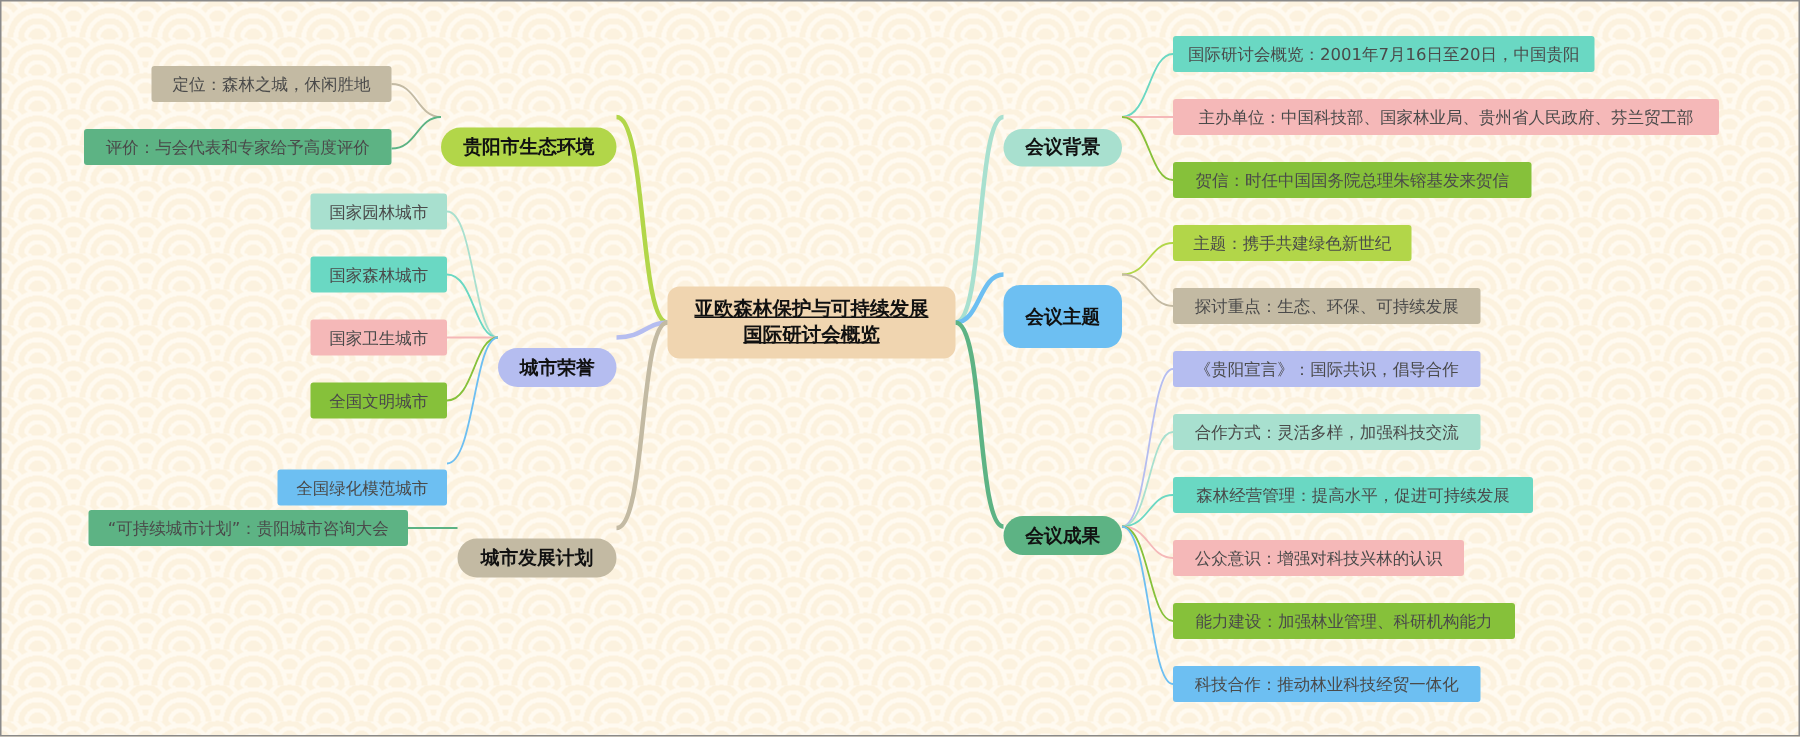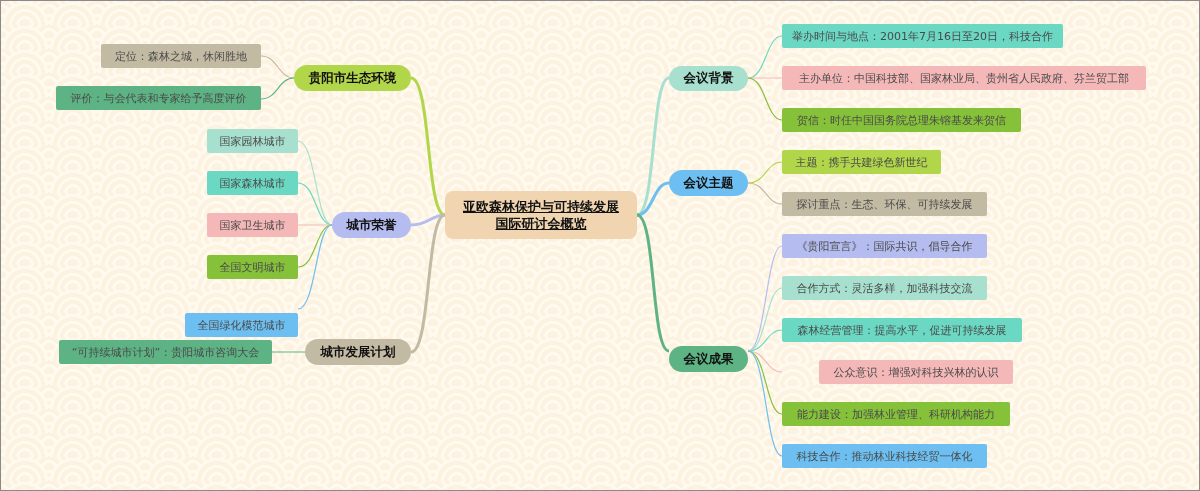--- a/index.html
+++ b/index.html
@@ -24,21 +24,21 @@
     position: absolute; box-sizing: border-box;
     display: flex; align-items: center; justify-content: center;
     white-space: nowrap;
   }
   .root {
     background: #f0d5b0; border-radius: 8px;
     color: #111; font-weight: bold; font-size: 13px; line-height: 17px;
     flex-direction: column; text-align: center;
   }
   .branch {
-    border-radius: 14px; color: #111; font-weight: bold; font-size: 12.5px;
+    border-radius: 14px; color: #111; font-weight: bold; font-size: 12.5px; margin-top: 20px;
   }
   .leaf {
     border-radius: 2px; font-size: 11px; color: #4a4a4a; padding: 0 12px;
   }
 </style>
 </head>
 <body>
 
 <div id="canvas">
   <svg id="links" viewBox="0 0 1200 491">
@@ -79,52 +79,52 @@
 
   <div class="node root" style="left:444px; top:190px; width:192px; height:48px;text-decoration:underline;">
     <span>亚欧森林保护与可持续发展</span>
     <span>国际研讨会概览</span>
   </div>
 
   <div class="node branch" style="left:668px; top:65px; width:79px; height:25px; background:#a8e0cf;">
     <span>会议背景</span>
   </div>
   <div class="node leaf" style="left:781px; top:23px; width:281px; height:24px; background:#6ad8c3;">
-    <span>举办时间与地点：2001年7月16日至20日，科技合作</span>
+    <span>国际研讨会概览：2001年7月16日至20日，中国贵阳</span>
   </div>
   <div class="node leaf" style="left:781px; top:65px; width:364px; height:24px; background:#f5b8b8;">
     <span>主办单位：中国科技部、国家林业局、贵州省人民政府、芬兰贸工部</span>
   </div>
   <div class="node leaf" style="left:781px; top:107px; width:239px; height:24px; background:#86c13a;">
     <span>贺信：时任中国国务院总理朱镕基发来贺信</span>
   </div>
 
-  <div class="node branch" style="left:668px; top:169px; width:79px; height:26px; background:#6dbff2;">
+  <div class="node branch" style="left:668px; top:169px; width:79px; height:42px; background:#6dbff2;border-radius:11px;">
     <span>会议主题</span>
   </div>
   <div class="node leaf" style="left:781px; top:149px; width:159px; height:24px; background:#b2d649;">
     <span>主题：携手共建绿色新世纪</span>
   </div>
   <div class="node leaf" style="left:781px; top:191px; width:205px; height:24px; background:#c3baa3;">
     <span>探讨重点：生态、环保、可持续发展</span>
   </div>
 
-  <div class="node branch" style="left:668px; top:345px; width:79px; height:26px; background:#5db384;">
+  <div class="node branch" style="left:668px; top:323px; width:79px; height:26px; background:#5db384;">
     <span>会议成果</span>
   </div>
   <div class="node leaf" style="left:781px; top:233px; width:205px; height:24px; background:#b5bdf0;">
     <span>《贵阳宣言》：国际共识，倡导合作</span>
   </div>
   <div class="node leaf" style="left:781px; top:275px; width:205px; height:24px; background:#a8e0cf;">
     <span>合作方式：灵活多样，加强科技交流</span>
   </div>
   <div class="node leaf" style="left:781px; top:317px; width:240px; height:24px; background:#6ad8c3;font-family:Liberation Mono, monospace;">
     <span>森林经营管理：提高水平，促进可持续发展</span>
   </div>
-  <div class="node leaf" style="left:781px; top:359px; width:194px; height:24px; background:#f5b8b8;margin-left:37px;">
+  <div class="node leaf" style="left:781px; top:359px; width:194px; height:24px; background:#f5b8b8;">
     <span>公众意识：增强对科技兴林的认识</span>
   </div>
   <div class="node leaf" style="left:781px; top:401px; width:228px; height:24px; background:#86c13a;">
     <span>能力建设：加强林业管理、科研机构能力</span>
   </div>
   <div class="node leaf" style="left:781px; top:443px; width:205px; height:24px; background:#6dbff2;">
     <span>科技合作：推动林业科技经贸一体化</span>
   </div>
 
   <div class="node branch" style="left:293px; top:64px; width:117px; height:26px; background:#b2d649;">

